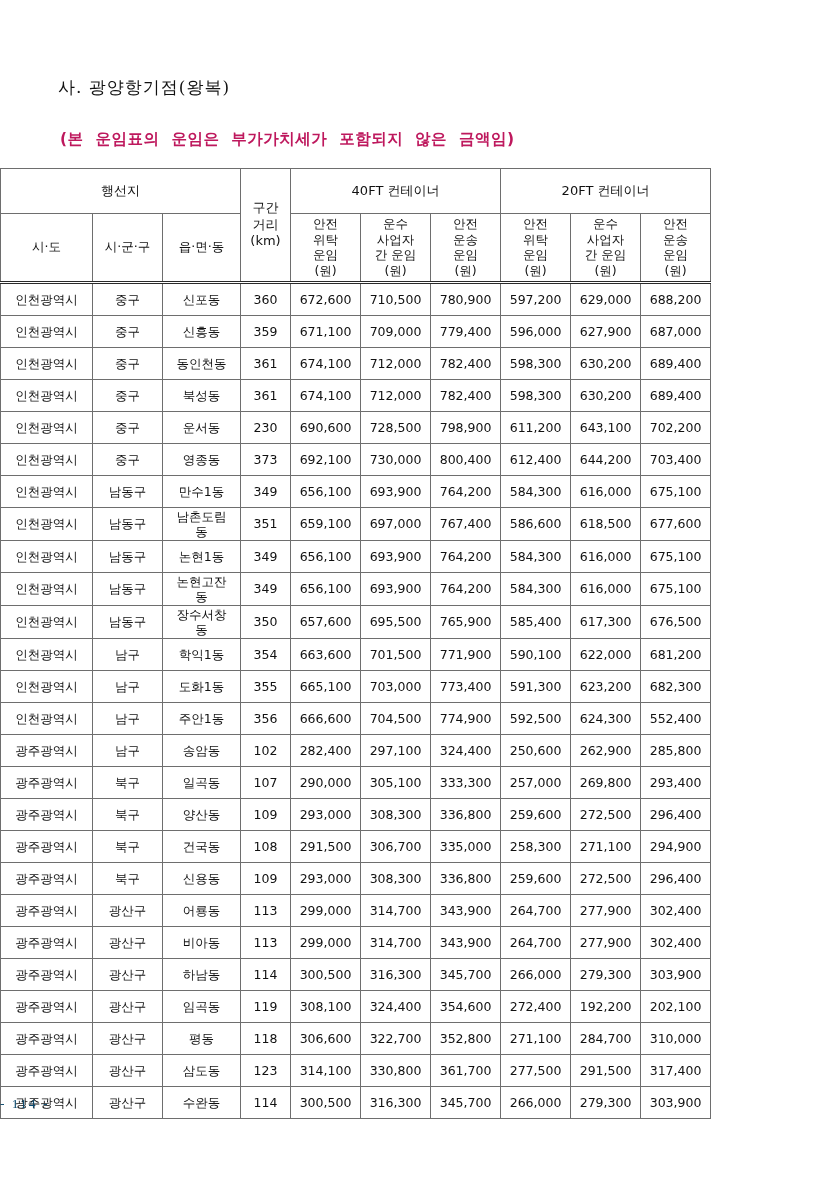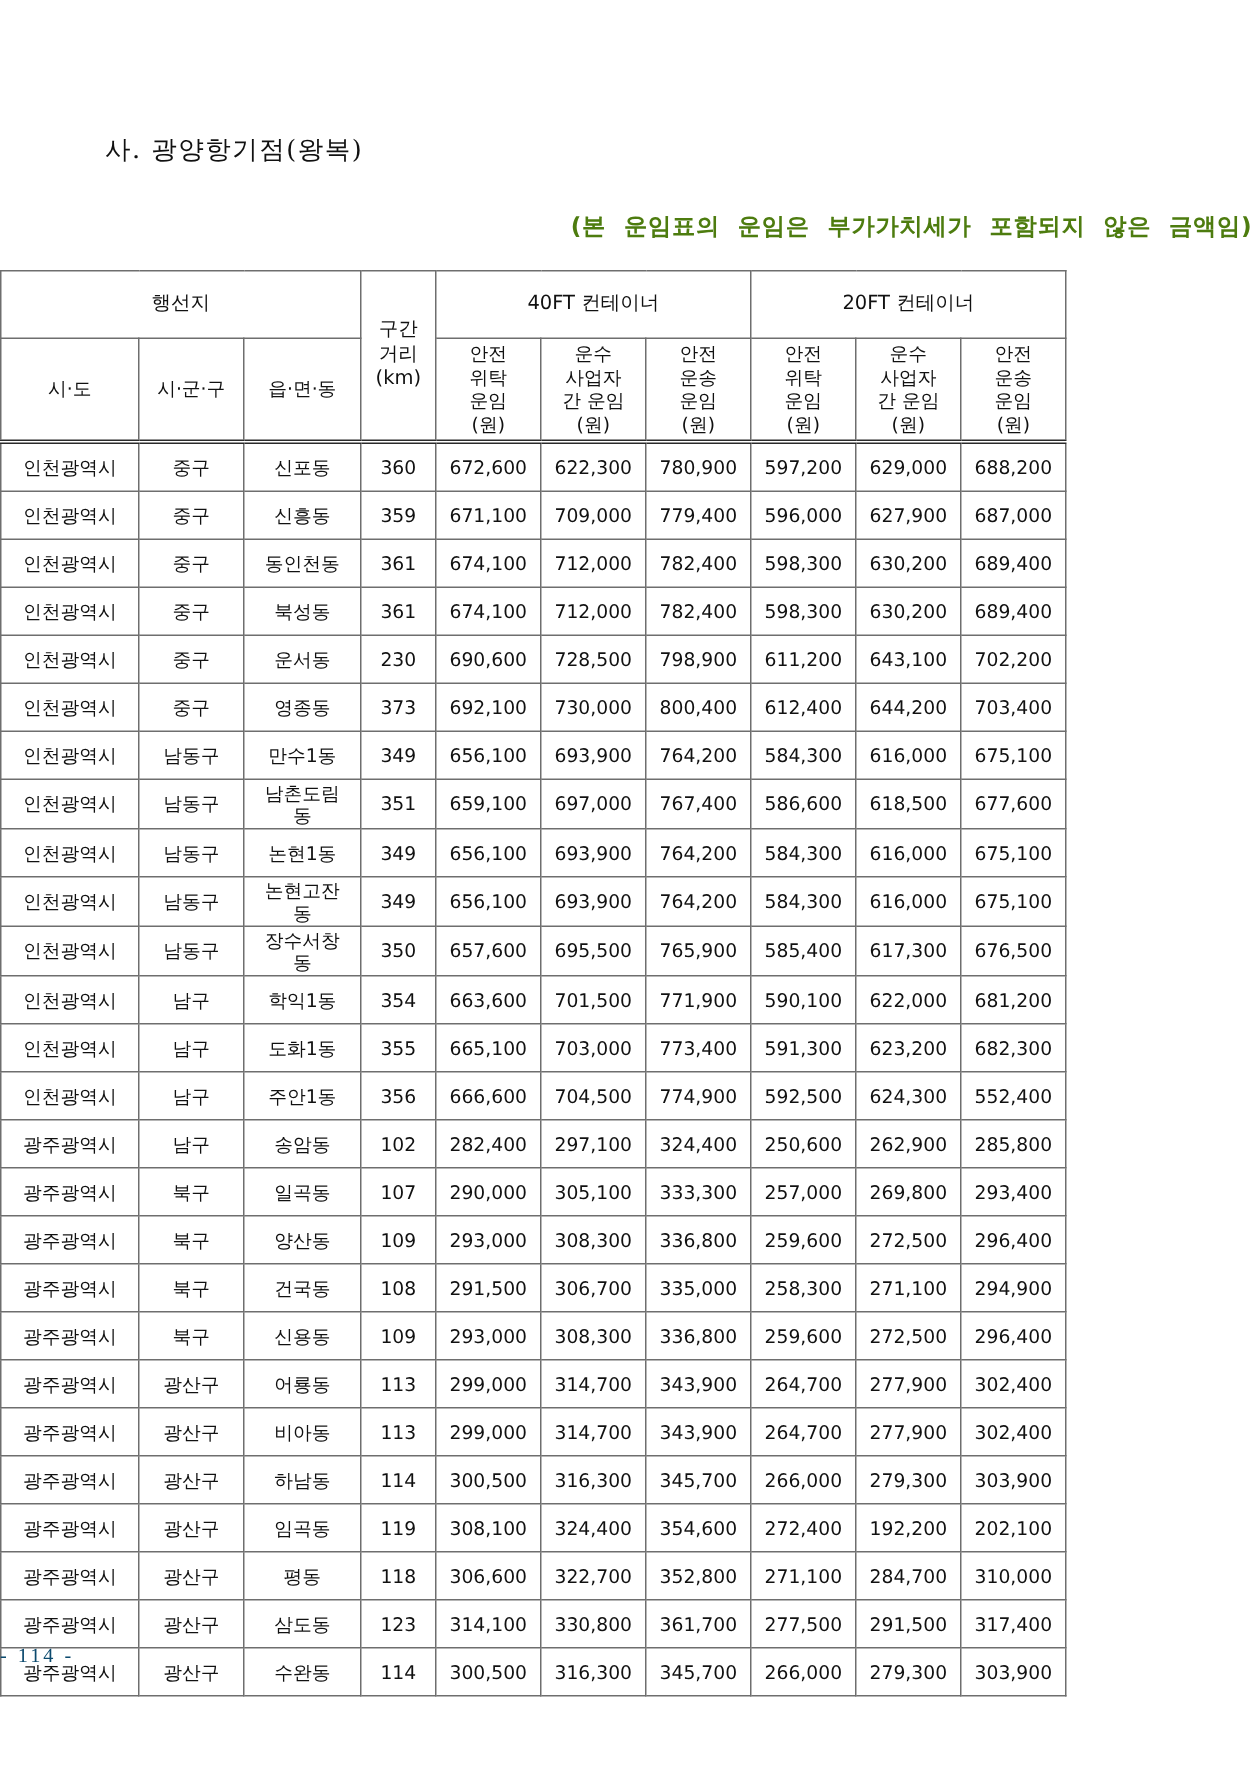--- a/index.html
+++ b/index.html
@@ -11,37 +11,37 @@
     position: relative;
     width: 835px;
     height: 1183px;
     box-sizing: border-box;
     background: #ffffff;
     font-family: "DejaVu Sans", sans-serif;
     color: #1a1a1a;
     overflow: hidden;
   }
   .doc-title {
-    margin: 12px;
+    margin: 0;
     padding: 76px 0 0 58px;
     font-family: "DejaVu Serif", serif;
     font-size: 17px;
     font-weight: 500;
     letter-spacing: 1px;
     color: #111;
   }
   .vat-note {
     margin: 30px 0 18px 0;
-    padding-left: 36px;
-    text-align: right;
+    padding-left: 60px;
+    text-align: left;
     font-size: 15.5px;
     font-weight: 700;
     word-spacing: 6px;
     letter-spacing: 0.5px;
-    color: #4d7c0f;
+    color: #be185d;
   }
   table.fare-table {
     width: 710px;
     border-collapse: collapse;
     table-layout: fixed;
     font-size: 12.5px;
   }
   .fare-table th, .fare-table td {
     border: 1px solid #6e6e6e;
     text-align: center;
@@ -142,21 +142,21 @@
 (원)</th>
       </tr>
     </thead>
     <tbody>
         <tr>
           <td class="pre">인천광역시</td>
           <td class="pre">중구</td>
           <td class="pre">신포동</td>
           <td class="pre">360</td>
           <td class="pre">672,600</td>
-          <td class="pre">622,300</td>
+          <td class="pre">710,500</td>
           <td class="pre">780,900</td>
           <td class="pre">597,200</td>
           <td class="pre">629,000</td>
           <td class="pre">688,200</td>
         </tr>
         <tr>
           <td class="pre">인천광역시</td>
           <td class="pre">중구</td>
           <td class="pre">신흥동</td>
           <td class="pre">359</td>

